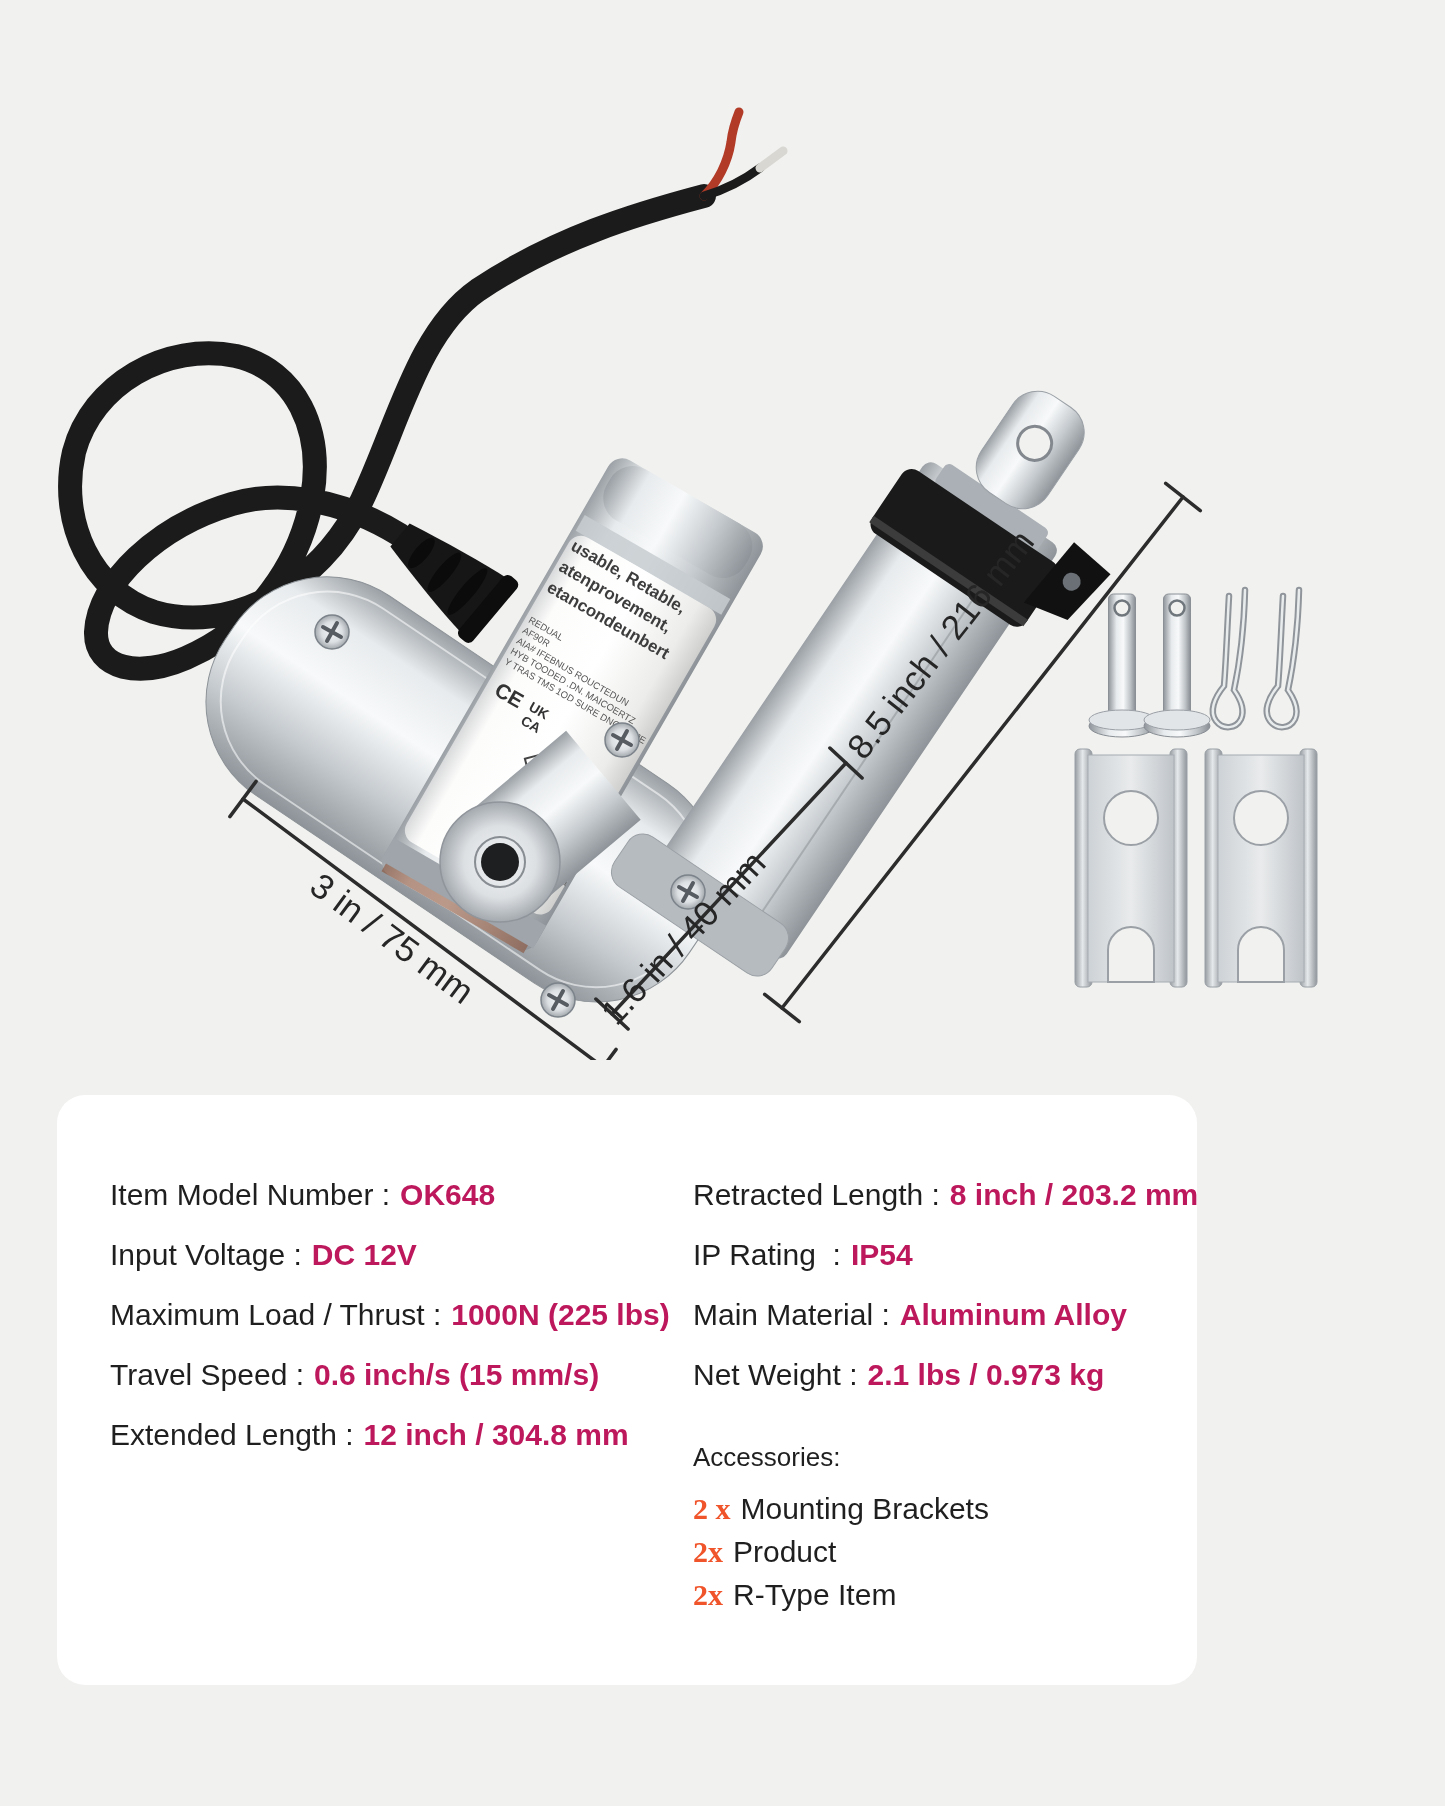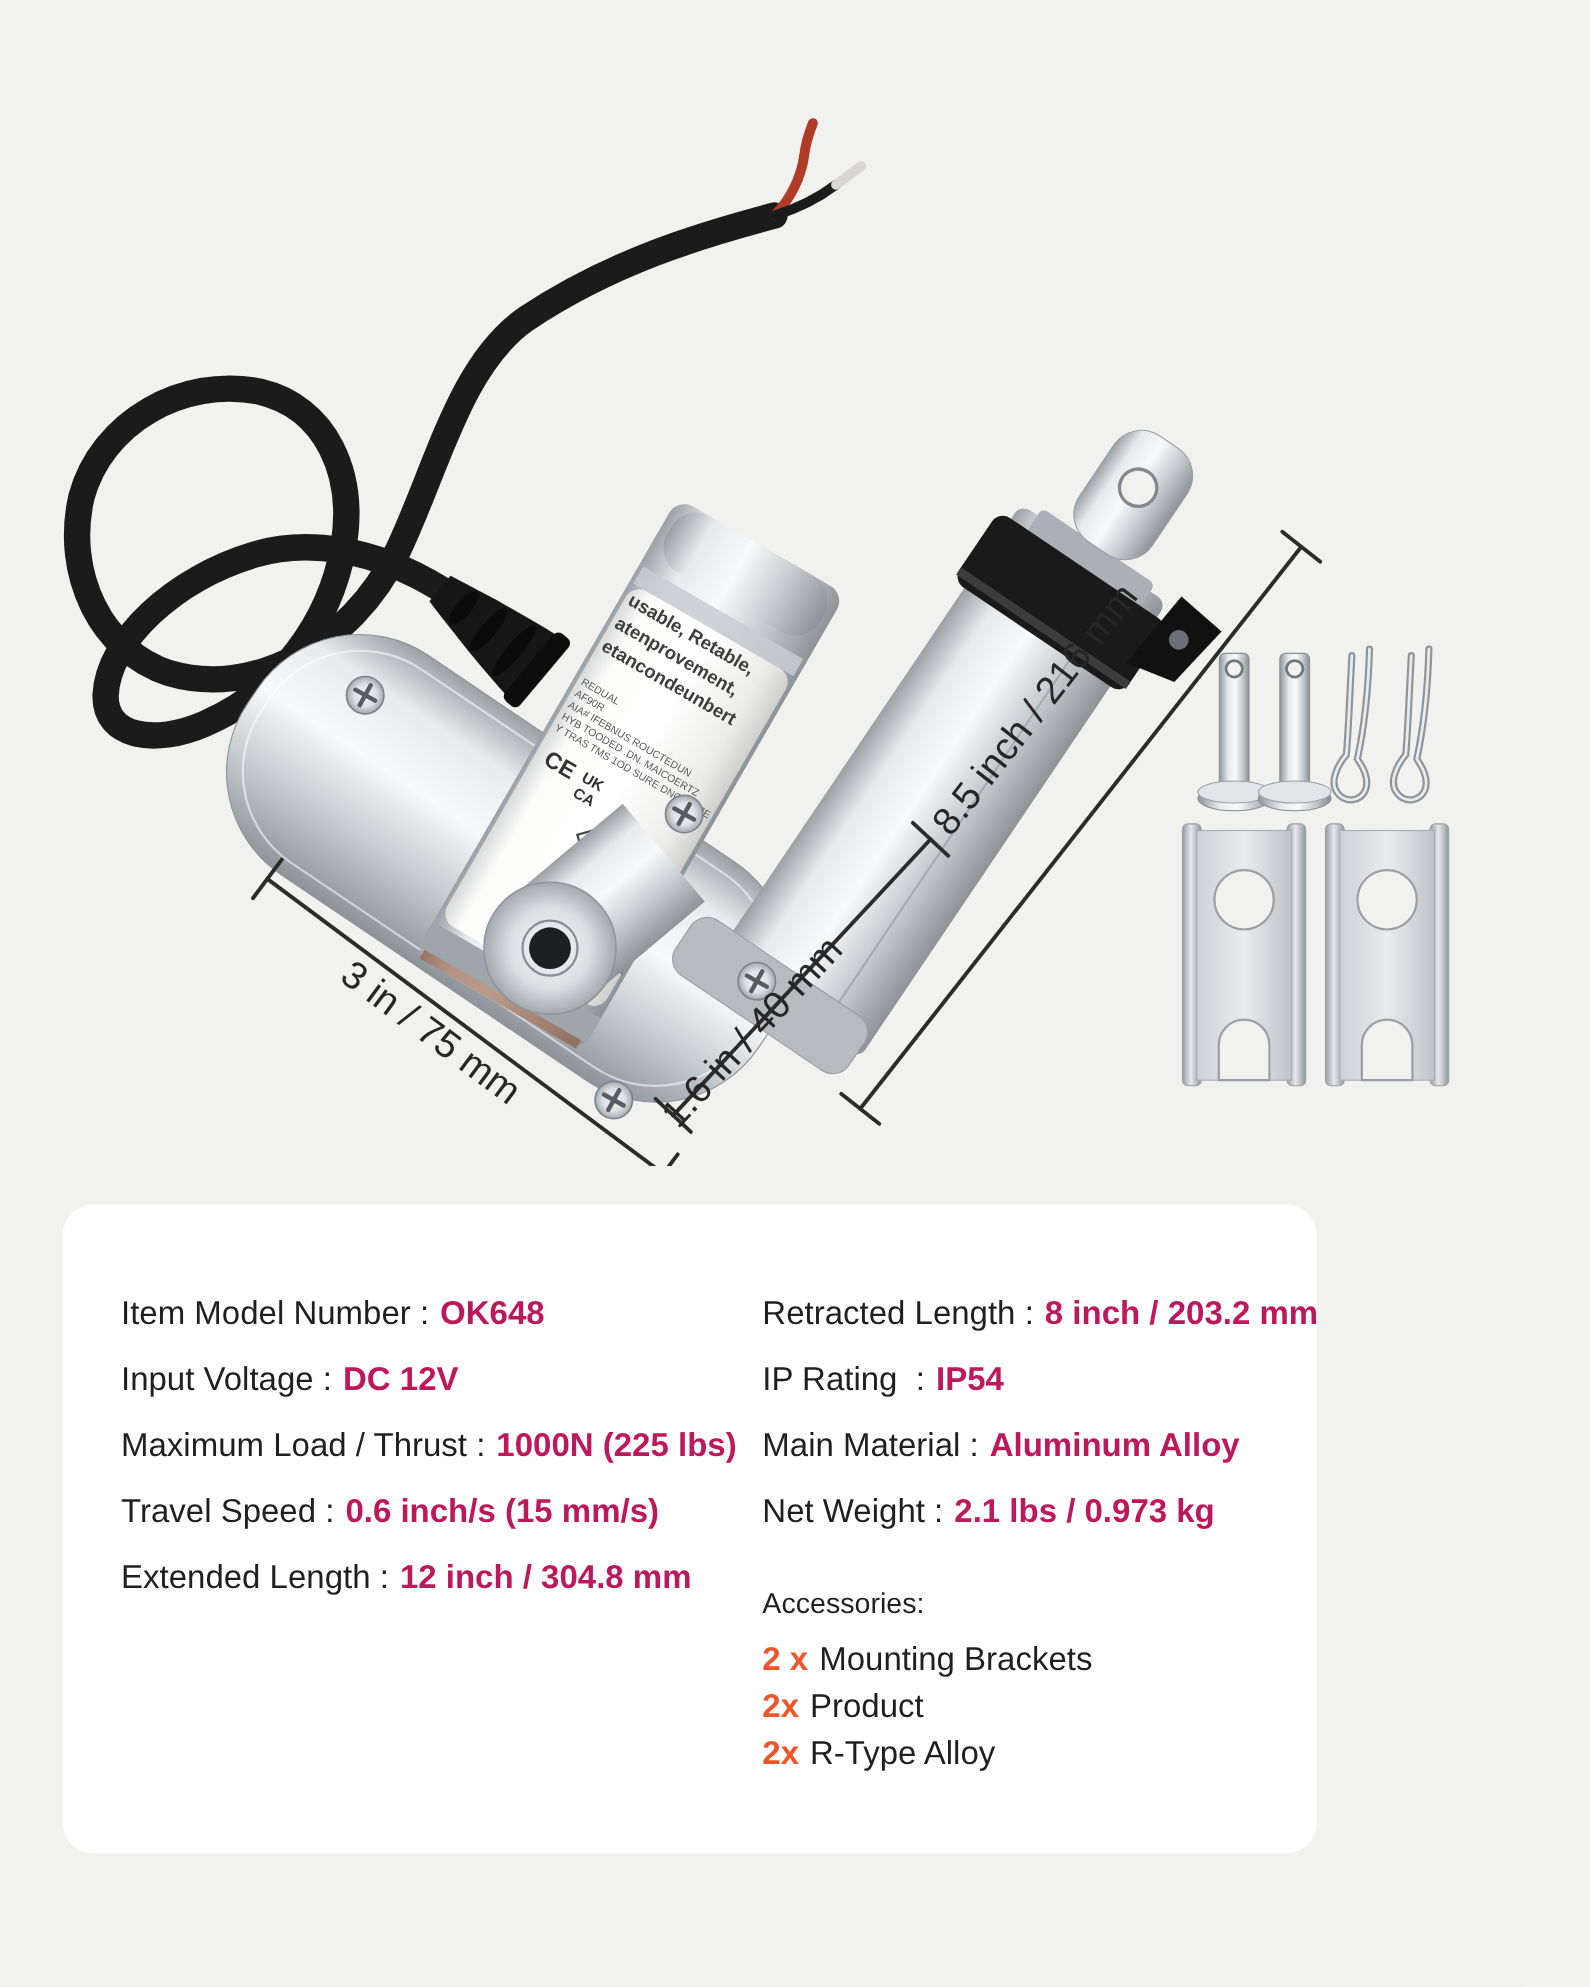--- a/index.html
+++ b/index.html
@@ -16,21 +16,21 @@
   }
   .col{position:absolute;top:70px;}
   .col.left{left:53px;}
   .col.right{left:636px;}
   .row{height:60px;display:flex;align-items:center;font-size:30px;color:#1f1f1f;}
   .lbl{white-space:pre;}
   .val{color:#be185d;font-weight:bold;margin-left:10px;white-space:pre;}
   .lbl:empty + .val{margin-left:0;}
   .acc-title{margin-top:22px;height:60px;display:flex;align-items:center;font-size:26px;color:#1f1f1f;}
   .acc-item{height:43px;display:flex;align-items:center;font-size:30px;color:#1f1f1f;}
-  .acc-item .qty{color:#f0542a;font-weight:bold;white-space:pre;}
+  .acc-item .qty{color:#f0542a;font-weight:bold;white-space:pre;font-family:Liberation Serif, serif;}
   .acc-item .name{margin-left:10px;}
 </style>
 </head>
 <body>
 
 <div class="stage">
 
   <svg class="photo" width="1445" height="1060" viewBox="0 0 1445 1060">
     <defs>
       <linearGradient id="gMetalV" x1="0" y1="0" x2="0" y2="1">
@@ -274,18 +274,18 @@
       <div class="acc-item">
         <span class="qty">2 x</span>
         <span class="name">Mounting Brackets</span>
       </div>
       <div class="acc-item">
         <span class="qty">2x</span>
         <span class="name">Product</span>
       </div>
       <div class="acc-item">
         <span class="qty">2x</span>
-        <span class="name">R-Type Alloy</span>
+        <span class="name">R-Type Item</span>
       </div>
     </div>
   </div>
 
 </div>
 
 </body></html>

